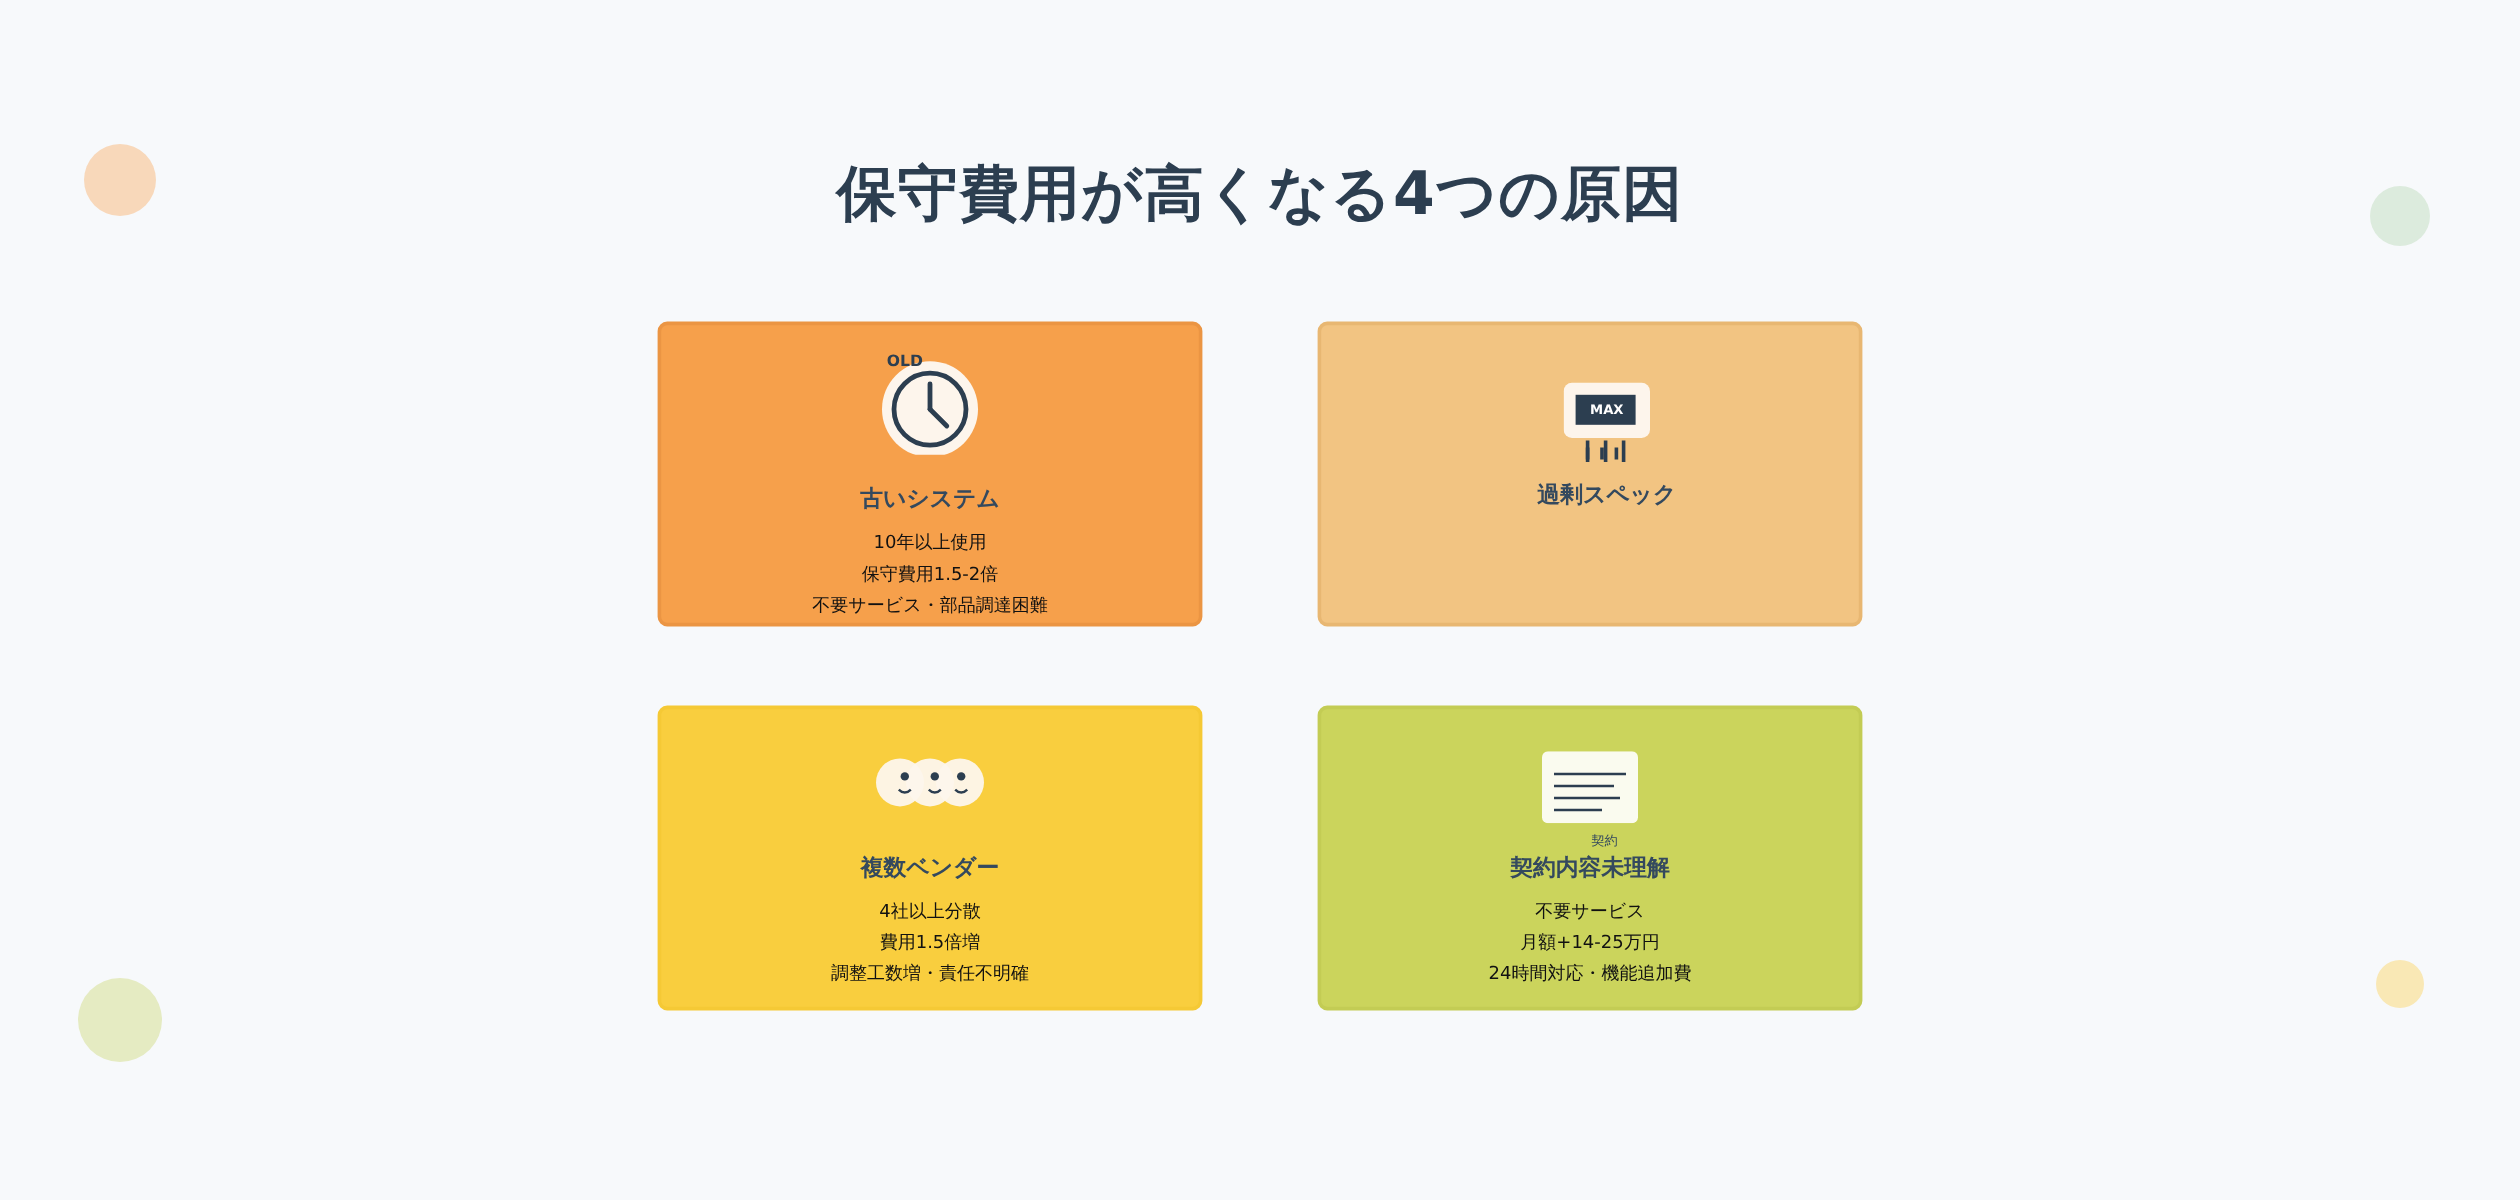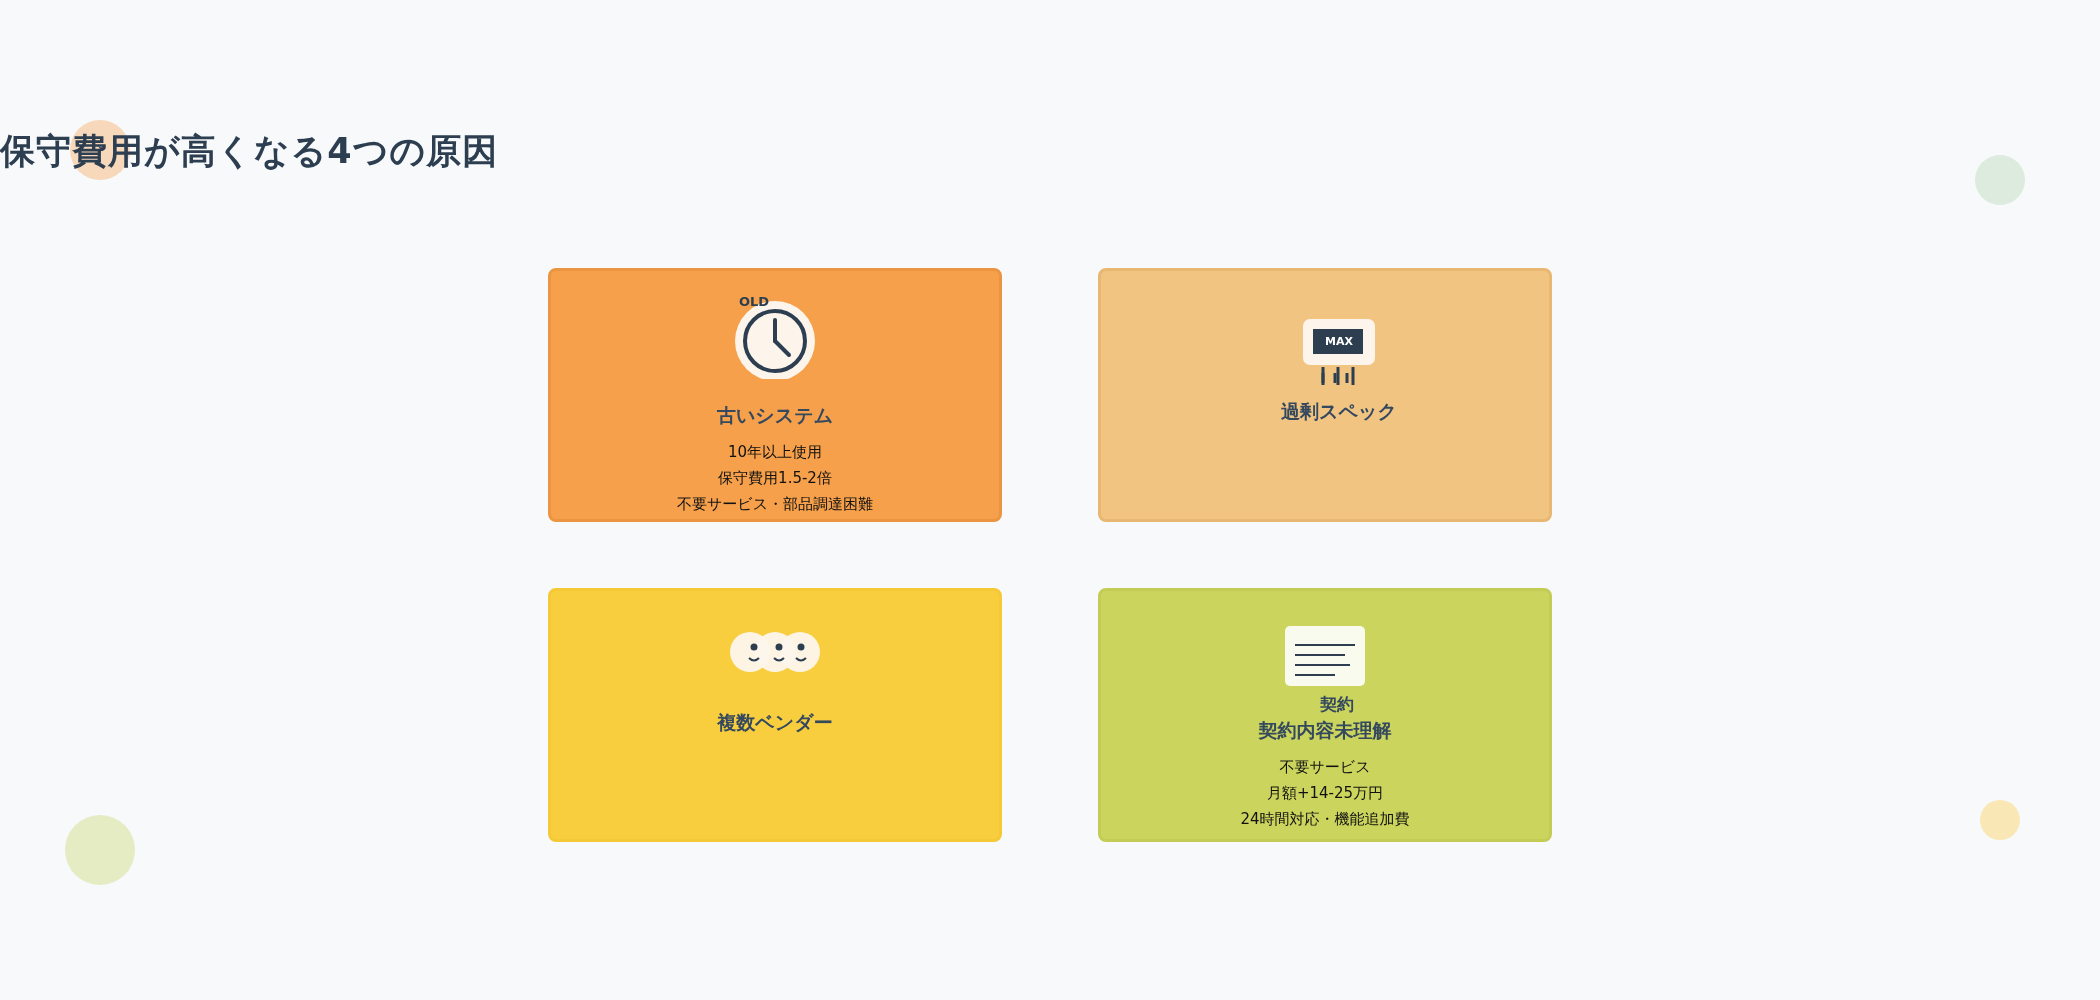--- a/index.html
+++ b/index.html
@@ -6,21 +6,21 @@
   html, body { width: 2100px; height: 1000px; overflow: hidden; }
   body {
     background: #f7f9fb;
     font-family: "DejaVu Sans", "Liberation Sans", sans-serif;
     position: relative;
     color: #2c3e50;
   }
   .deco { position: absolute; border-radius: 50%; }
   .title {
     position: absolute; left: 0; right: 0; top: 128px;
-    text-align: left; font-size: 35px; font-weight: bold; color: #2c3e50;
+    text-align: center; font-size: 50px; font-weight: bold; color: #2c3e50;
     letter-spacing: 1px;
   }
   .card {
     position: absolute; width: 454px; height: 254px;
     border-radius: 8px; border: 3px solid;
     display: flex; flex-direction: column; align-items: center;
   }
   .card .icon-wrap { position: relative; display: flex; justify-content: center; }
   .card-title {
     font-size: 19px; font-weight: bold; color: #34495e; text-align: center;
@@ -86,32 +86,37 @@
       <circle cx="71" cy="21" r="20" fill="#fdf5ec" opacity="0.95"></circle>
       <circle cx="25" cy="16" r="3.5" fill="#2c3e50"></circle>
       <circle cx="50" cy="16" r="3.5" fill="#2c3e50"></circle>
       <circle cx="72" cy="16" r="3.5" fill="#2c3e50"></circle>
       <path d="M20 27 Q25 32 30 27" fill="none" stroke="#2c3e50" stroke-width="2"></path>
       <path d="M45 27 Q50 32 55 27" fill="none" stroke="#2c3e50" stroke-width="2"></path>
       <path d="M67 27 Q72 32 77 27" fill="none" stroke="#2c3e50" stroke-width="2"></path>
     </svg>
   </div>
   <div class="card-title" style="margin-top:37px;">複数ベンダー</div>
+  <div class="card-body">
+    <div>4社以上分散</div>
+    <div>費用1.5倍増</div>
+    <div>調整工数増・責任不明確</div>
+  </div>
 </div>
 
 <div class="card" style="left:1098px;top:588px;background:#cbd45c;border-color:#c3cc54;">
   <div class="icon-wrap" style="margin-top:35px;width:80px;height:60px;">
     <svg width="80" height="60" viewBox="0 0 80 60">
       <rect x="0" y="0" width="80" height="60" rx="5" fill="#fafbef"></rect>
       <line x1="10" y1="19" x2="70" y2="19" stroke="#2c3e50" stroke-width="2"></line>
       <line x1="10" y1="29" x2="60" y2="29" stroke="#2c3e50" stroke-width="2"></line>
       <line x1="10" y1="39" x2="65" y2="39" stroke="#2c3e50" stroke-width="2"></line>
       <line x1="10" y1="49" x2="50" y2="49" stroke="#2c3e50" stroke-width="2"></line>
     </svg>
   </div>
-  <div style="font-size:17px;font-weight:bold;color:#34495e;margin-top:7px;margin-left:24px;">契約</div>
+  <div style="font-size:11px;font-weight:normal;color:#34495e;margin-top:7px;margin-left:24px;">契約</div>
   <div class="card-title" style="margin-top:2px;">契約内容未理解</div>
   <div class="card-body">
     <div>不要サービス</div>
     <div>月額+14-25万円</div>
     <div>24時間対応・機能追加費</div>
   </div>
 </div>
 
 </body></html>

